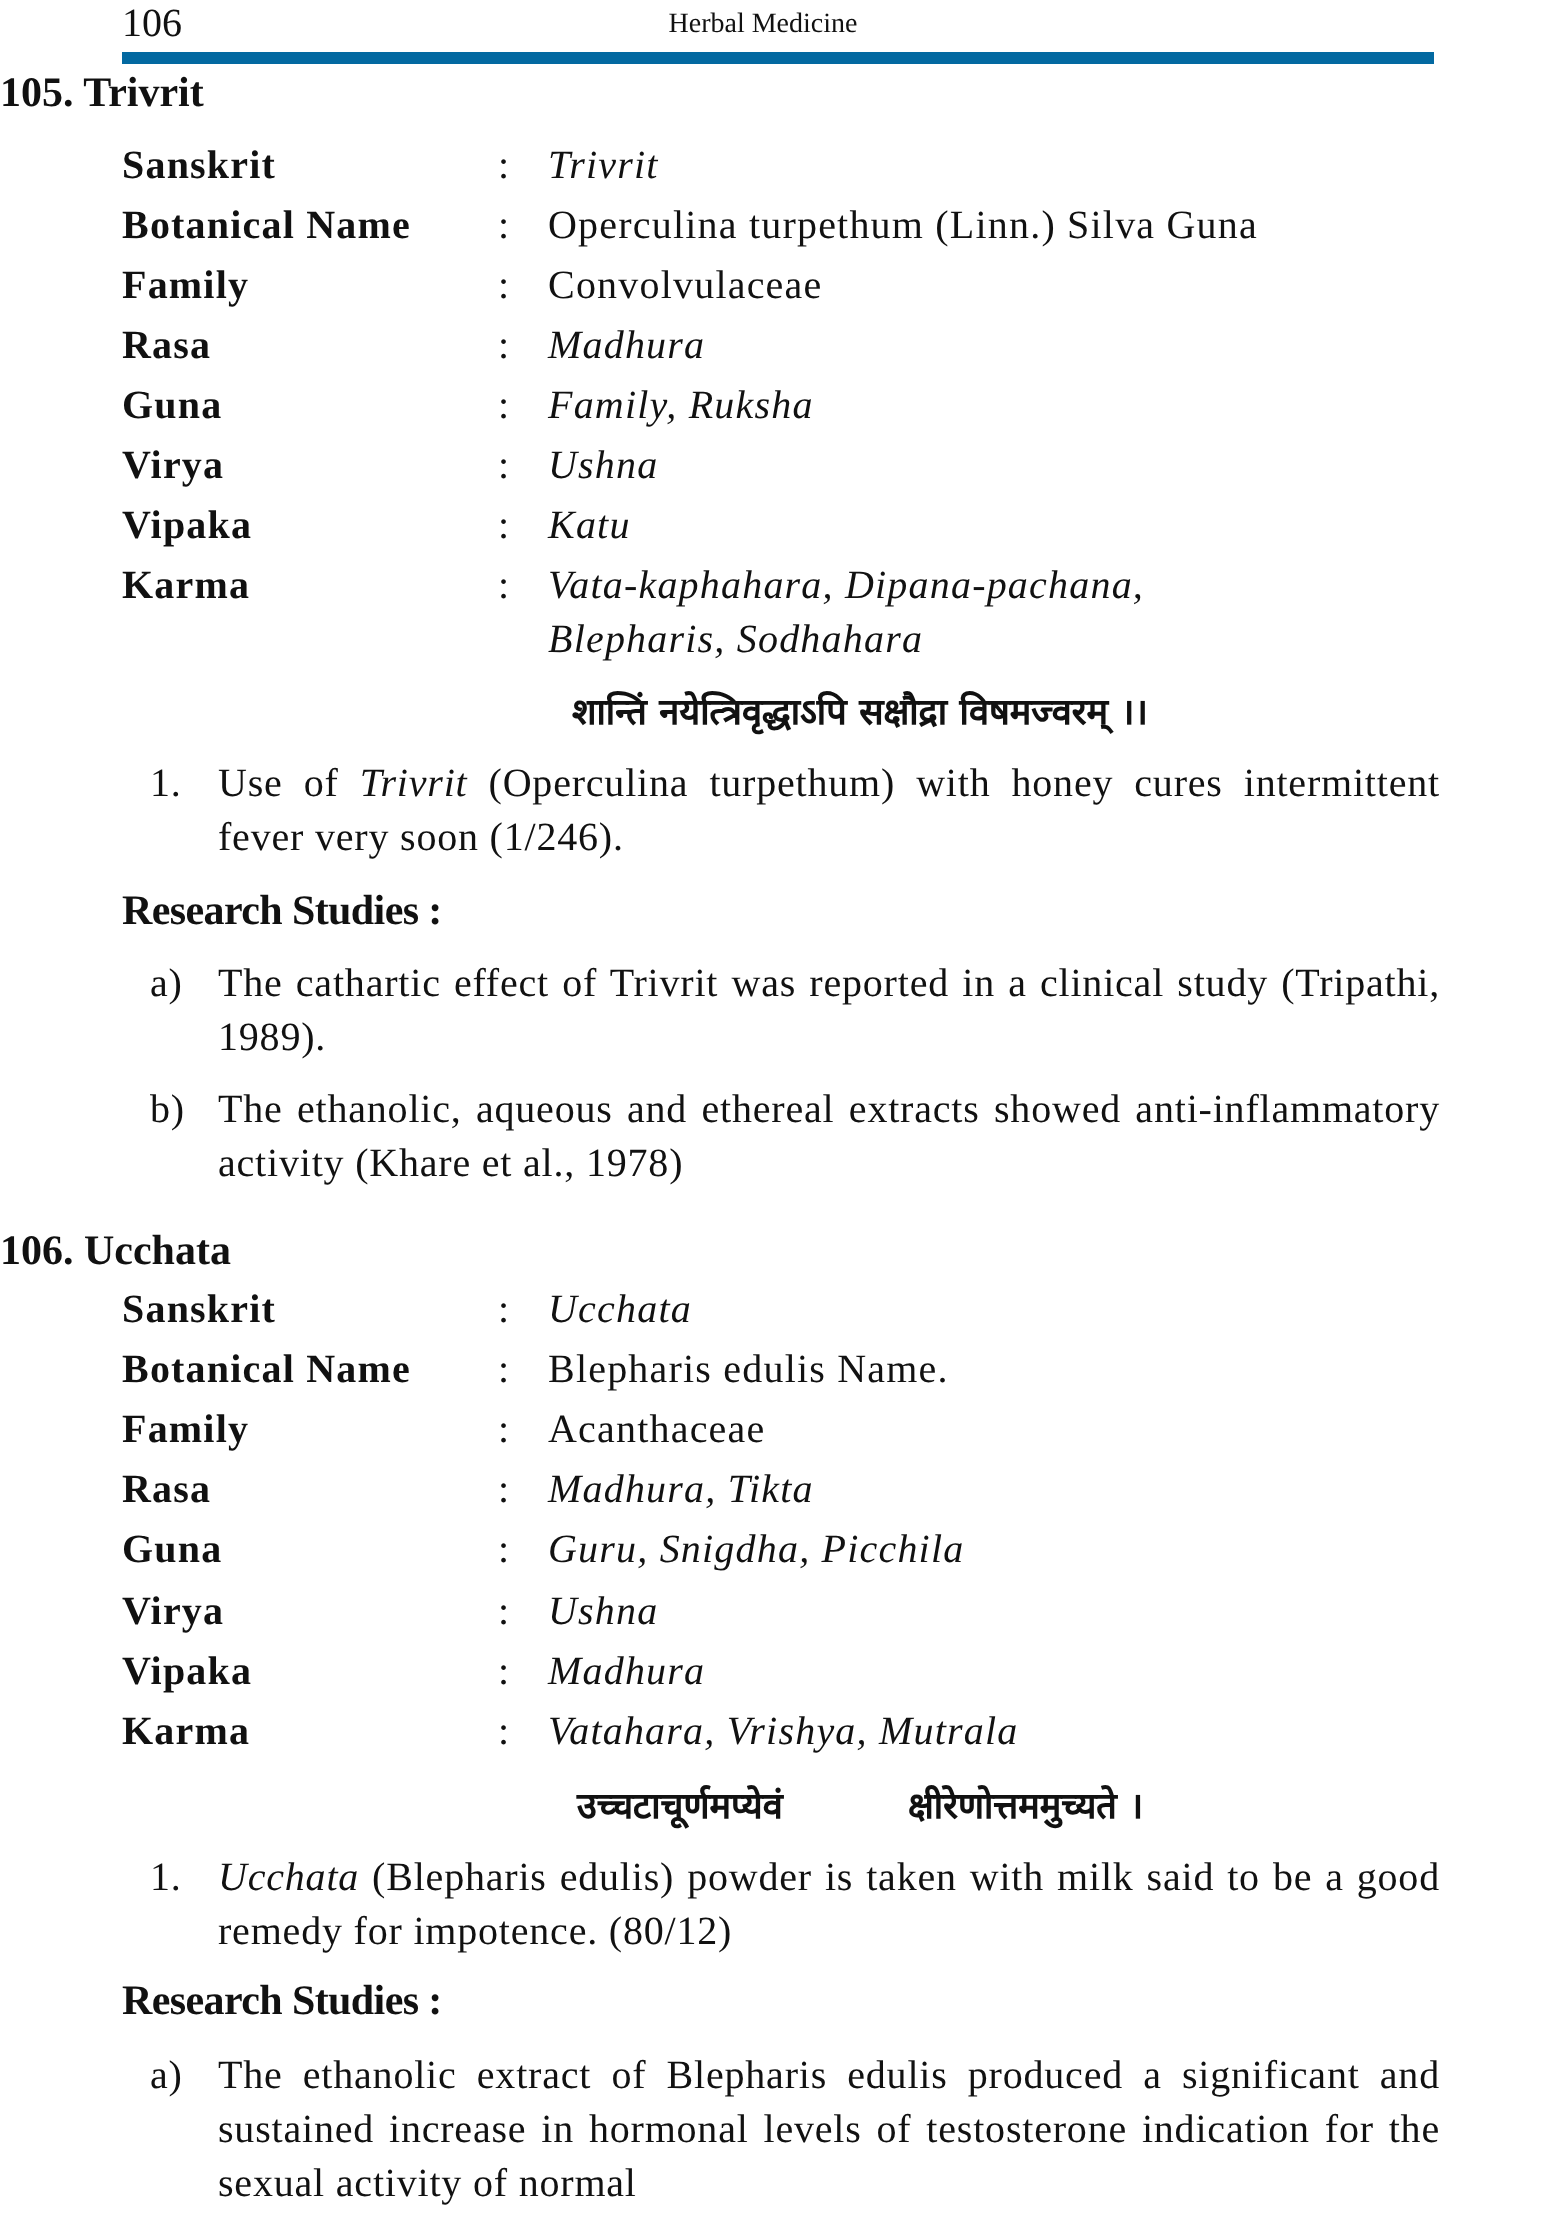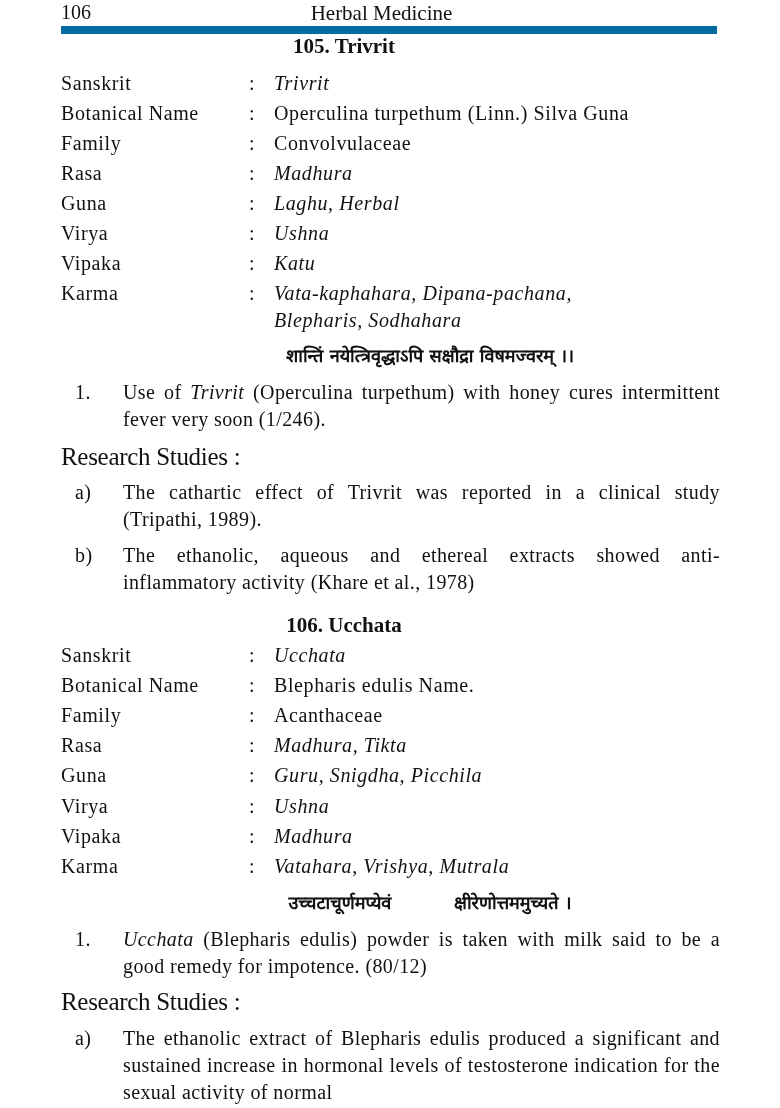--- a/index.html
+++ b/index.html
@@ -1,31 +1,31 @@
 <!DOCTYPE html>
 <html><head>
 <meta charset="utf-8">
 <style>
   html, body { margin:0; padding:0; background:#fff; }
   body { width:780px; height:1108px; overflow:hidden; position:relative;
          font-family:"Liberation Serif", serif; color:#111; }
-  .hdr { position:absolute; left:61px; top:0; width:656px; height:26px; border-bottom:8px solid #0369a1; }
+  .hdr { position:absolute; left:61px; top:0; width:656px; height:26px; border-bottom:6px solid #0369a1; }
   .pgno { position:absolute; left:0; top:0; font-size:20px; line-height:24px; }
-  .runhead { position:absolute; left:0; right:15px; top:1px; text-align:center; font-size:21px; line-height:24px; }
-  .title { position:absolute; left:0; width:688px; text-align:center; font-weight:bold; font-size:21px; }
+  .runhead { position:absolute; left:0; right:15px; top:1px; text-align:center; font-size:14px; line-height:24px; }
+  .title { position:absolute; left:0; width:688px; text-align:left; font-weight:bold; font-size:21px; }
   .row { position:absolute; left:61px; font-size:20px; line-height:27px; letter-spacing:0.6px; }
-  .lbl { position:absolute; left:0; white-space:nowrap; }
+  .lbl { position:absolute; left:0; white-space:nowrap;font-weight:bold; }
   .colon { position:absolute; left:188px; }
   .val { position:absolute; left:213px; white-space:nowrap; }
   .it { font-style:italic; }
   .dev { position:absolute; left:0; width:780px; text-align:center; font-family:"DejaVu Sans", sans-serif; font-weight:bold; font-size:18px;padding-left:40px; }
   .para { position:absolute; left:75px; width:645px; font-size:20px; line-height:27px; letter-spacing:0.4px; }
   .para .mk { position:absolute; left:0; }
-  .para .tx { margin-left:48px; display:block; text-align:justify; }
-  .rs { position:absolute; left:61px; font-weight:normal; font-size:25px; letter-spacing:-0.3px; }
+  .para .tx { margin-left:34px; display:block; text-align:justify; }
+  .rs { position:absolute; left:61px; font-weight:bold; font-size:21px; letter-spacing:-0.3px; }
 </style>
 </head>
 <body>
 
 <div class="hdr">
   <span class="pgno">106</span>
   <span class="runhead">Herbal Medicine</span>
 </div>
 
 <div class="title" style="top:34px">105. Trivrit</div>
@@ -46,21 +46,21 @@
     <span class="val">Convolvulaceae</span>
   </div>
 <div class="row" style="top:160px">
     <span class="lbl">Rasa</span>
     <span class="colon">:</span>
     <span class="val it">Madhura</span>
   </div>
 <div class="row" style="top:190px">
     <span class="lbl">Guna</span>
     <span class="colon">:</span>
-    <span class="val it">Laghu, Herbal</span>
+    <span class="val it">Family, Ruksha</span>
   </div>
 <div class="row" style="top:220px">
     <span class="lbl">Virya</span>
     <span class="colon">:</span>
     <span class="val it">Ushna</span>
   </div>
 <div class="row" style="top:250px">
     <span class="lbl">Vipaka</span>
     <span class="colon">:</span>
     <span class="val it">Katu</span>

